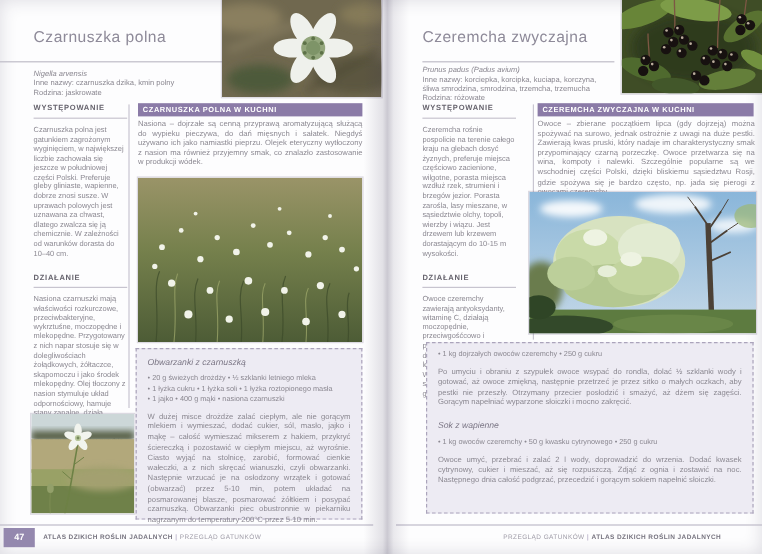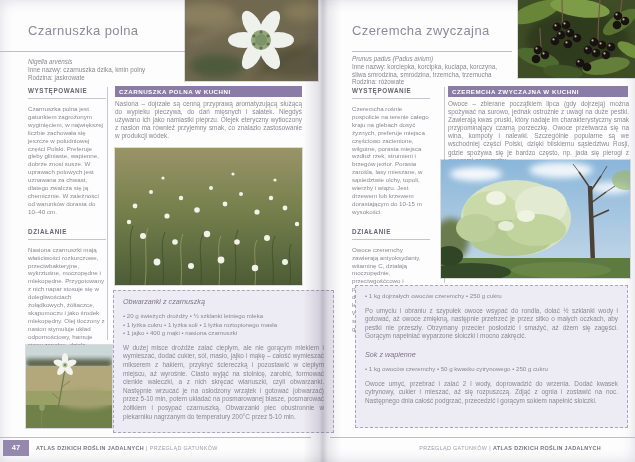--- a/index.html
+++ b/index.html
@@ -155,21 +155,21 @@
             <circle cx="170" cy="114" r="3"></circle>
           <circle cx="14" cy="74" r="2.2"></circle>
             <circle cx="182" cy="76" r="2.2"></circle>
             <circle cx="48" cy="30" r="1.6"></circle>
           <circle cx="118" cy="26" r="1.6"></circle>
             <circle cx="160" cy="32" r="1.6"></circle>
         </g>
       </svg>
     </div>
 
-    <div class="rbox" style="left:113px;top:290px;width:221px;height:143px;">
+    <div class="rbox" style="left:113px;top:290px;width:189px;height:143px;">
       <div class="rtitle">Obwarzanki z czarnuszką</div>
       <p class="ring">• 20 g świeżych drożdży • ½ szklanki letniego mleka</p>
       <p class="ring">• 1 łyżka cukru • 1 łyżka soli • 1 łyżka roztopionego masła</p>
       <p class="ring">• 1 jajko • 400 g mąki • nasiona czarnuszki</p>
       <p class="rinstr">W dużej misce drożdże zalać ciepłym, ale nie gorącym mlekiem i wymieszać, dodać cukier, sól, masło, jajko i mąkę – całość wymieszać mikserem z hakiem, przykryć ściereczką i pozostawić w ciepłym miejscu, aż wyrośnie. Ciasto wyjąć na stolnicę, zarobić, formować cienkie wałeczki, a z nich skręcać wianuszki, czyli obwarzanki. Następnie wrzucać je na osłodzony wrzątek i gotować (obwarzać) przez 5-10 min, potem układać na posmarowanej blasze, posmarować żółtkiem i posypać czarnuszką. Obwarzanki piec obustronnie w piekarniku nagrzanym do temperatury 200°C przez 5-10 min.</p>
     </div>
 
     <div class="photo" style="left:26px;top:345px;width:86px;height:83px;">
       <svg viewBox="0 0 86 83" preserveAspectRatio="none">
         <defs>

